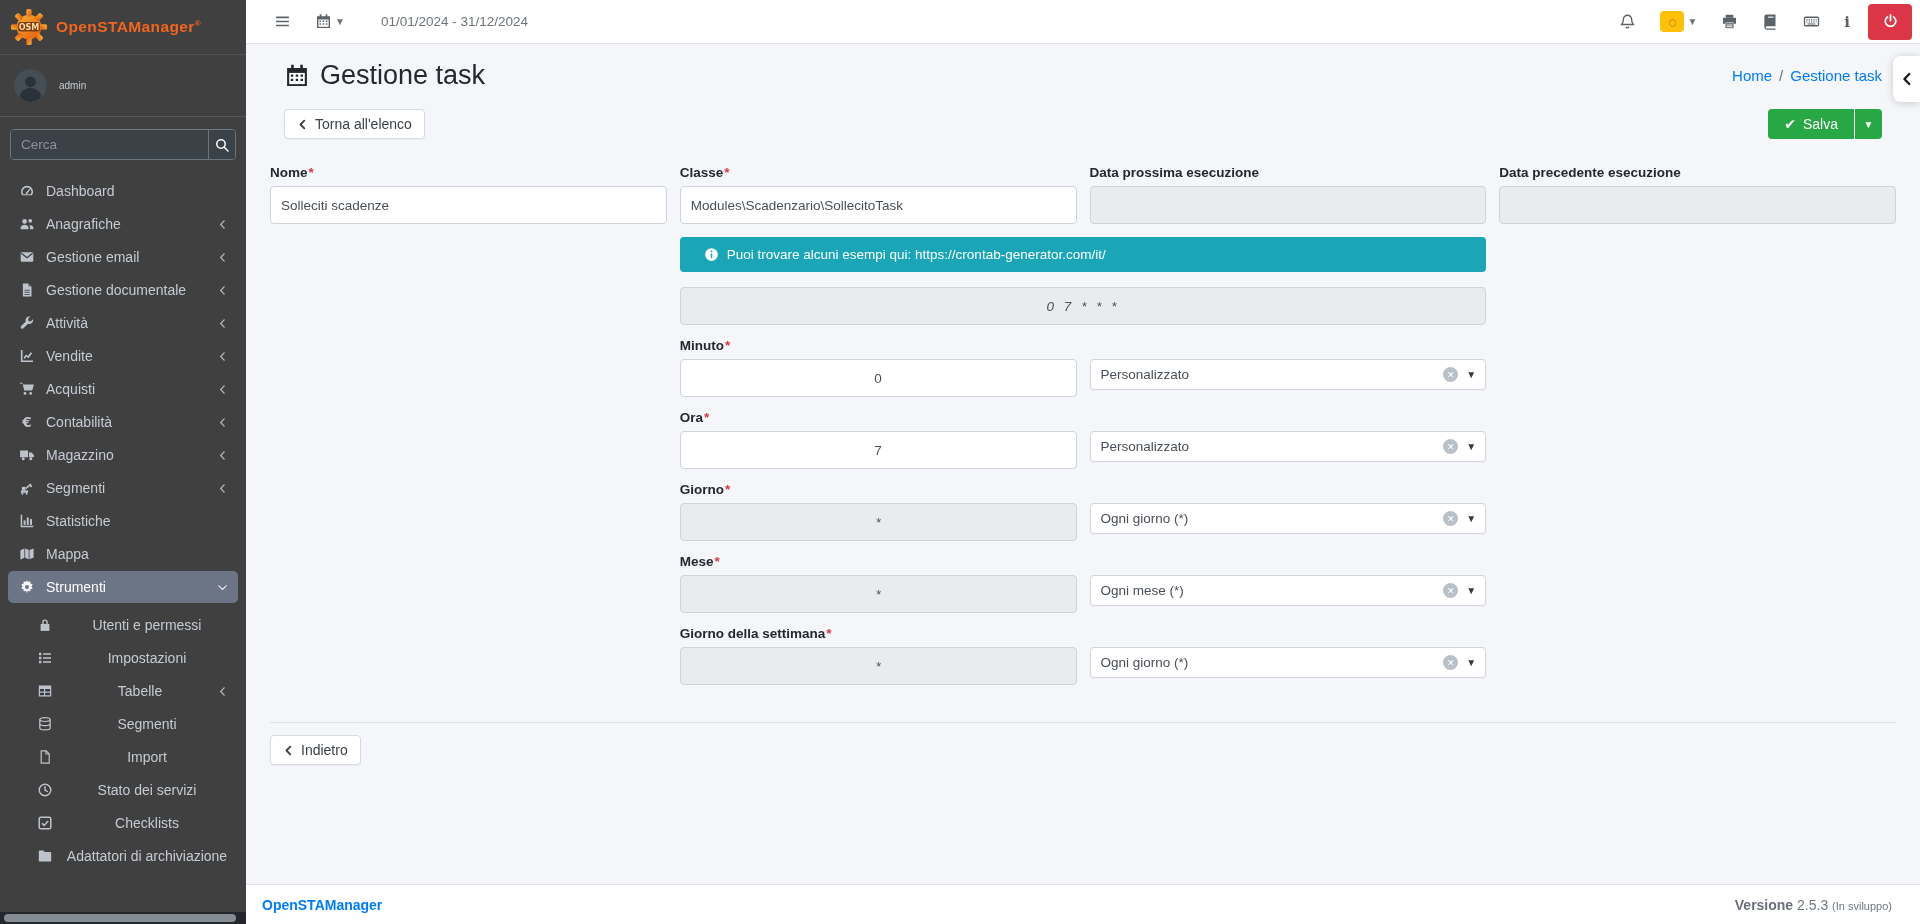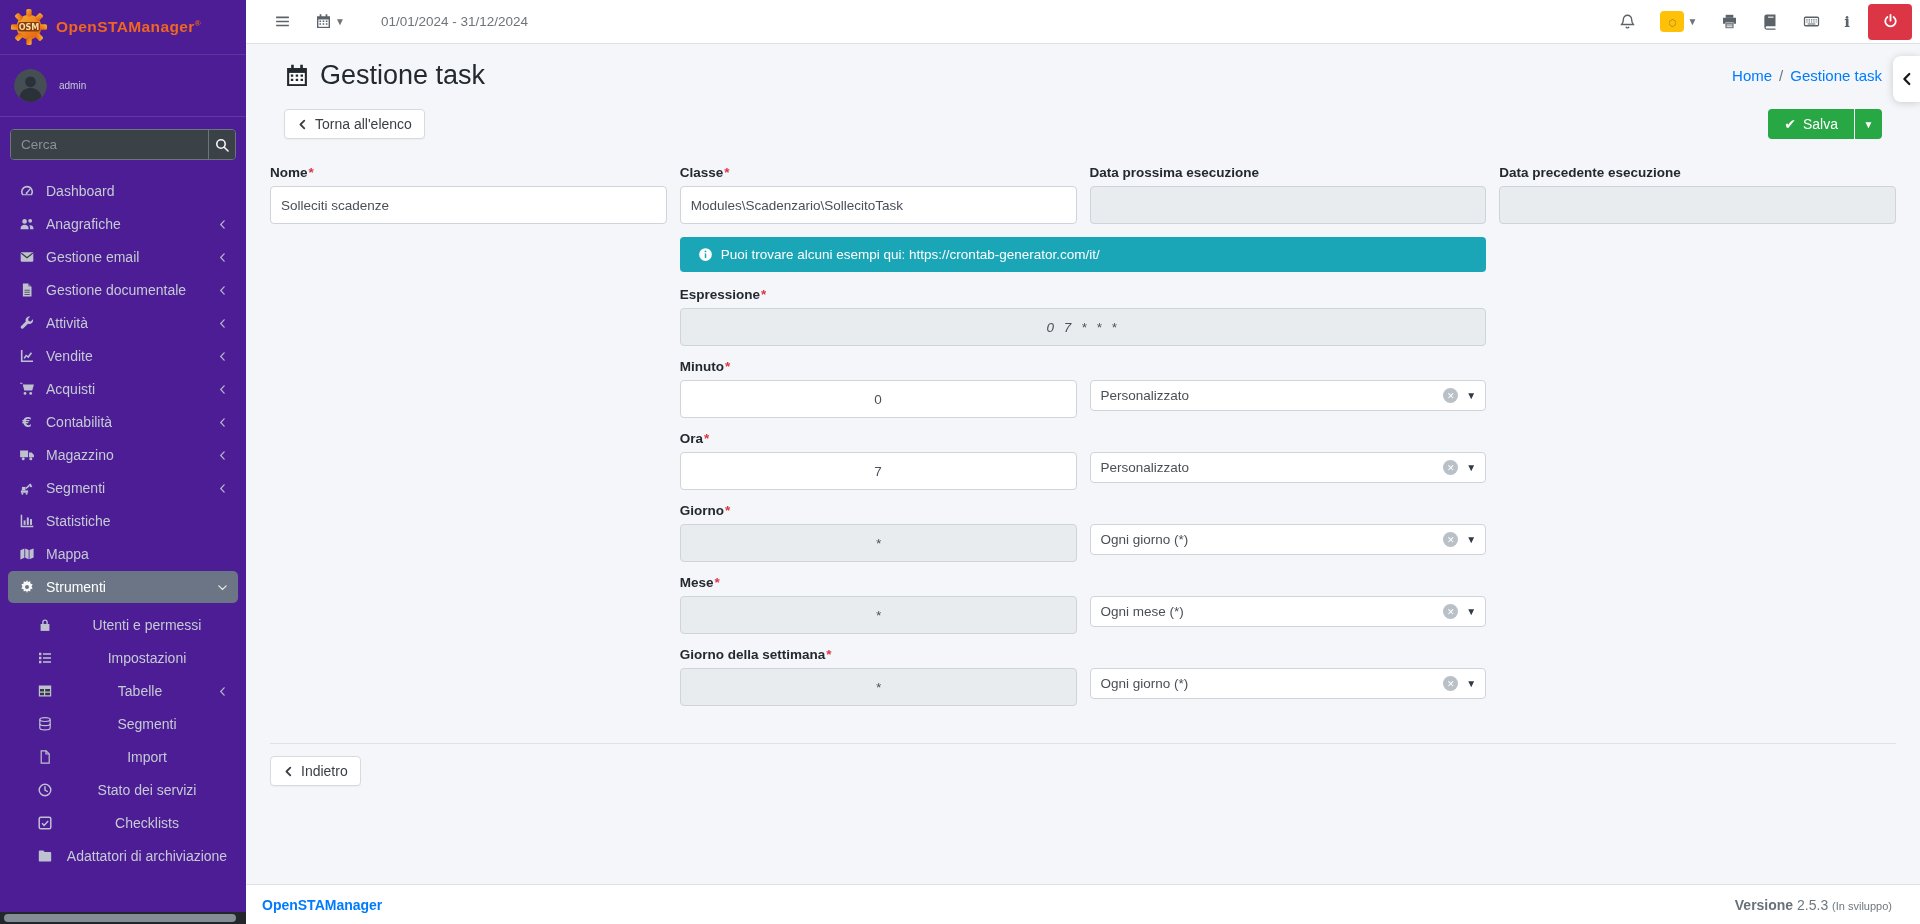--- a/index.html
+++ b/index.html
@@ -2,21 +2,21 @@
 <html><head>
 <meta charset="utf-8">
 <style>
   * { box-sizing: border-box; margin: 0; padding: 0; }
   html,body { width:1920px; height:924px; overflow:hidden; }
   body { font-family:"Liberation Sans","DejaVu Sans",sans-serif; font-size:14px; color:#212529; background:#f4f6f9; }
 
   .app { display:flex; width:1920px; height:924px; }
 
   
-  .sidebar { position:relative; width:246px; min-width:246px; height:924px; background:#4c1d95; color:#c5cbd3; z-index:5; }
+  .sidebar { position:relative; width:246px; min-width:246px; height:924px; background:#404040; color:#c5cbd3; z-index:5; }
   .brand { display:flex; align-items:center; gap:8px; padding:8px 10px; height:55px; border-bottom:1px solid rgba(255,255,255,.1); }
   .brand-text { color:#f0651f; font-weight:bold; font-size:15.5px; letter-spacing:.4px; white-space:nowrap; }
   .brand-text sup { font-size:8px; }
   .user-panel { display:flex; align-items:center; gap:12px; padding:14px 12px 14px 14px; border-bottom:1px solid rgba(255,255,255,.12); }
   .avatar { width:33px; height:33px; border-radius:50%; overflow:hidden; flex:none; }
   .user-name { color:#c5cbd3; font-size:10px; }
   .search-wrap { display:flex; margin:12px 10px 10px 10px; border:1px solid #6c757d; border-radius:4px; overflow:hidden; height:31px; }
   .search-input { flex:1; background:#3a4147; border:none; outline:none; color:#e6e8ea; padding:0 10px; font-size:13.5px; font-family:inherit; }
   .search-input::placeholder { color:#8a9199; }
   .search-btn { width:38px; background:#3a4147; border:none; border-left:1px solid #6c757d; color:#f4f6f9; display:flex; align-items:center; justify-content:center; cursor:pointer; }
@@ -70,21 +70,21 @@
   .fgrid { display:grid; grid-template-columns:repeat(4,1fr); column-gap:13px; }
   .fgroup { margin-bottom:13px; }
   .fgroup label { display:block; font-size:13.5px; font-weight:bold; color:#23292f; margin-bottom:6px; }
   .req { color:#dc3545; margin-left:1px; }
   .form-control { width:100%; height:38px; border:1px solid #ced4da; border-radius:4px; padding:0 10px; font-size:13.5px; color:#495057; background:#fff; font-family:inherit; outline:none; }
   .form-control:disabled { background:#e9ecef; color:#495057;font-style:italic; }
   .txt-center { text-align:center; }
   .ls-wide { letter-spacing:3px; }
   .col2 { grid-column:2/3; } .col3 { grid-column:3/4; } .col23 { grid-column:2/4; }
 
-  .alert-info { grid-column:2/4; display:flex; align-items:center; gap:8px; background:#1aa6b7; color:#fff; border-radius:4px; padding:10px 18px; font-size:13.5px; margin-bottom:15px; }
+  .alert-info { grid-column:2/4; display:flex; align-items:center; gap:8px; background:#1aa6b7; color:#fff; border-radius:4px; padding:10px 24px; font-size:13.5px; margin-bottom:15px; }
   .alert-info .svgi { width:15px; height:15px; flex:none; }
 
   .pseudo-select { display:flex; align-items:center; height:31px; border:1px solid #ced4da; border-radius:4px; background:#fff; padding:0 9px 0 10px; cursor:pointer; }
   .sel-text { flex:1; font-size:13.5px; color:#495057; }
   .sel-clear { width:15px; height:15px; border-radius:50%; background:#b9c0c7; color:#fff; font-size:9px; display:flex; align-items:center; justify-content:center; margin-right:8px; cursor:pointer; }
   .sel-caret { font-size:10px; color:#343a40; }
 
   .divider { border:none; border-top:1px solid #dfe3e7; margin:24px 0 12px 0; }
 
   
@@ -566,21 +566,20 @@
                   <rect x="7.2" y="6.9" width="1.6" height="4.9" fill="#1aa6b7"></rect>
                   <circle cx="8" cy="4.7" r="1" fill="#1aa6b7"></circle>
                 </svg>
               </span>
             <span>Puoi trovare alcuni esempi qui: https://crontab-generator.com/it/</span>
           </div>
         </div>
 
         <div class="fgrid">
           <div class="fgroup col23">
-            <label><span>Espressione</span><span class="req">*</span></label>
             <input class="form-control txt-center ls-wide" disabled="" value="0 7 * * *" style="">
           </div>
         </div>
 
         <div class="fgrid">
           <div class="fgroup col2">
             <label><span>Minuto</span><span class="req">*</span></label>
             <input class="form-control txt-center" value="0" style="">
           </div>
           <div class="fgroup col3">

